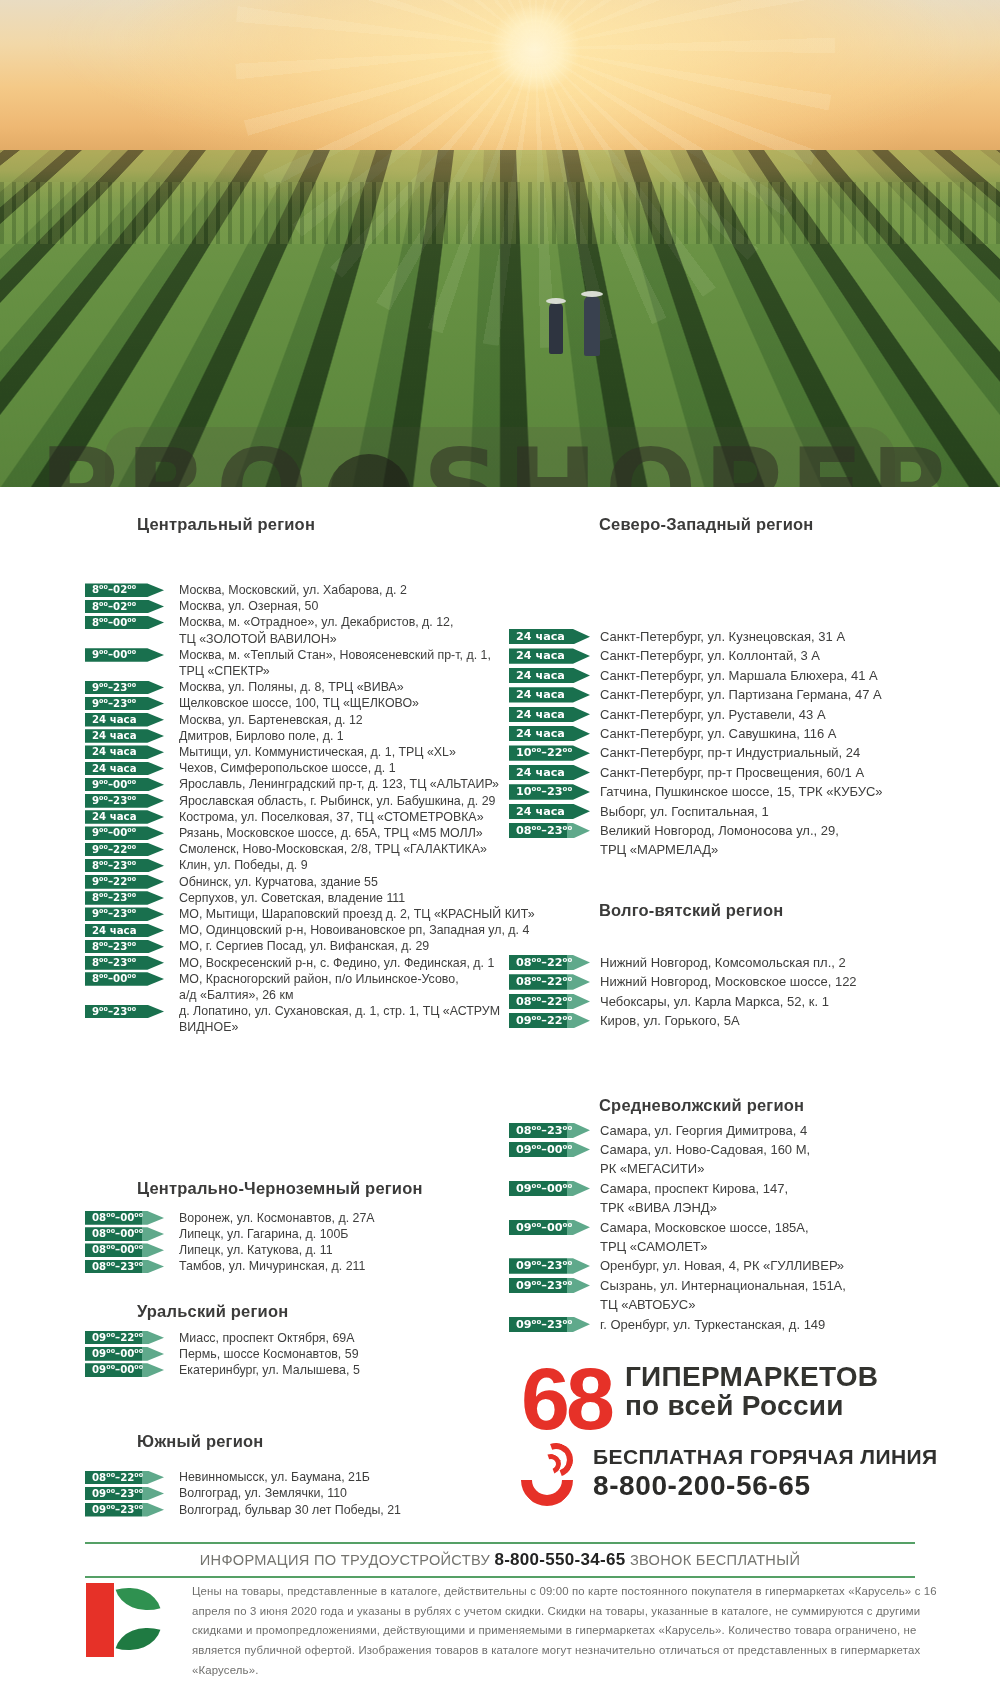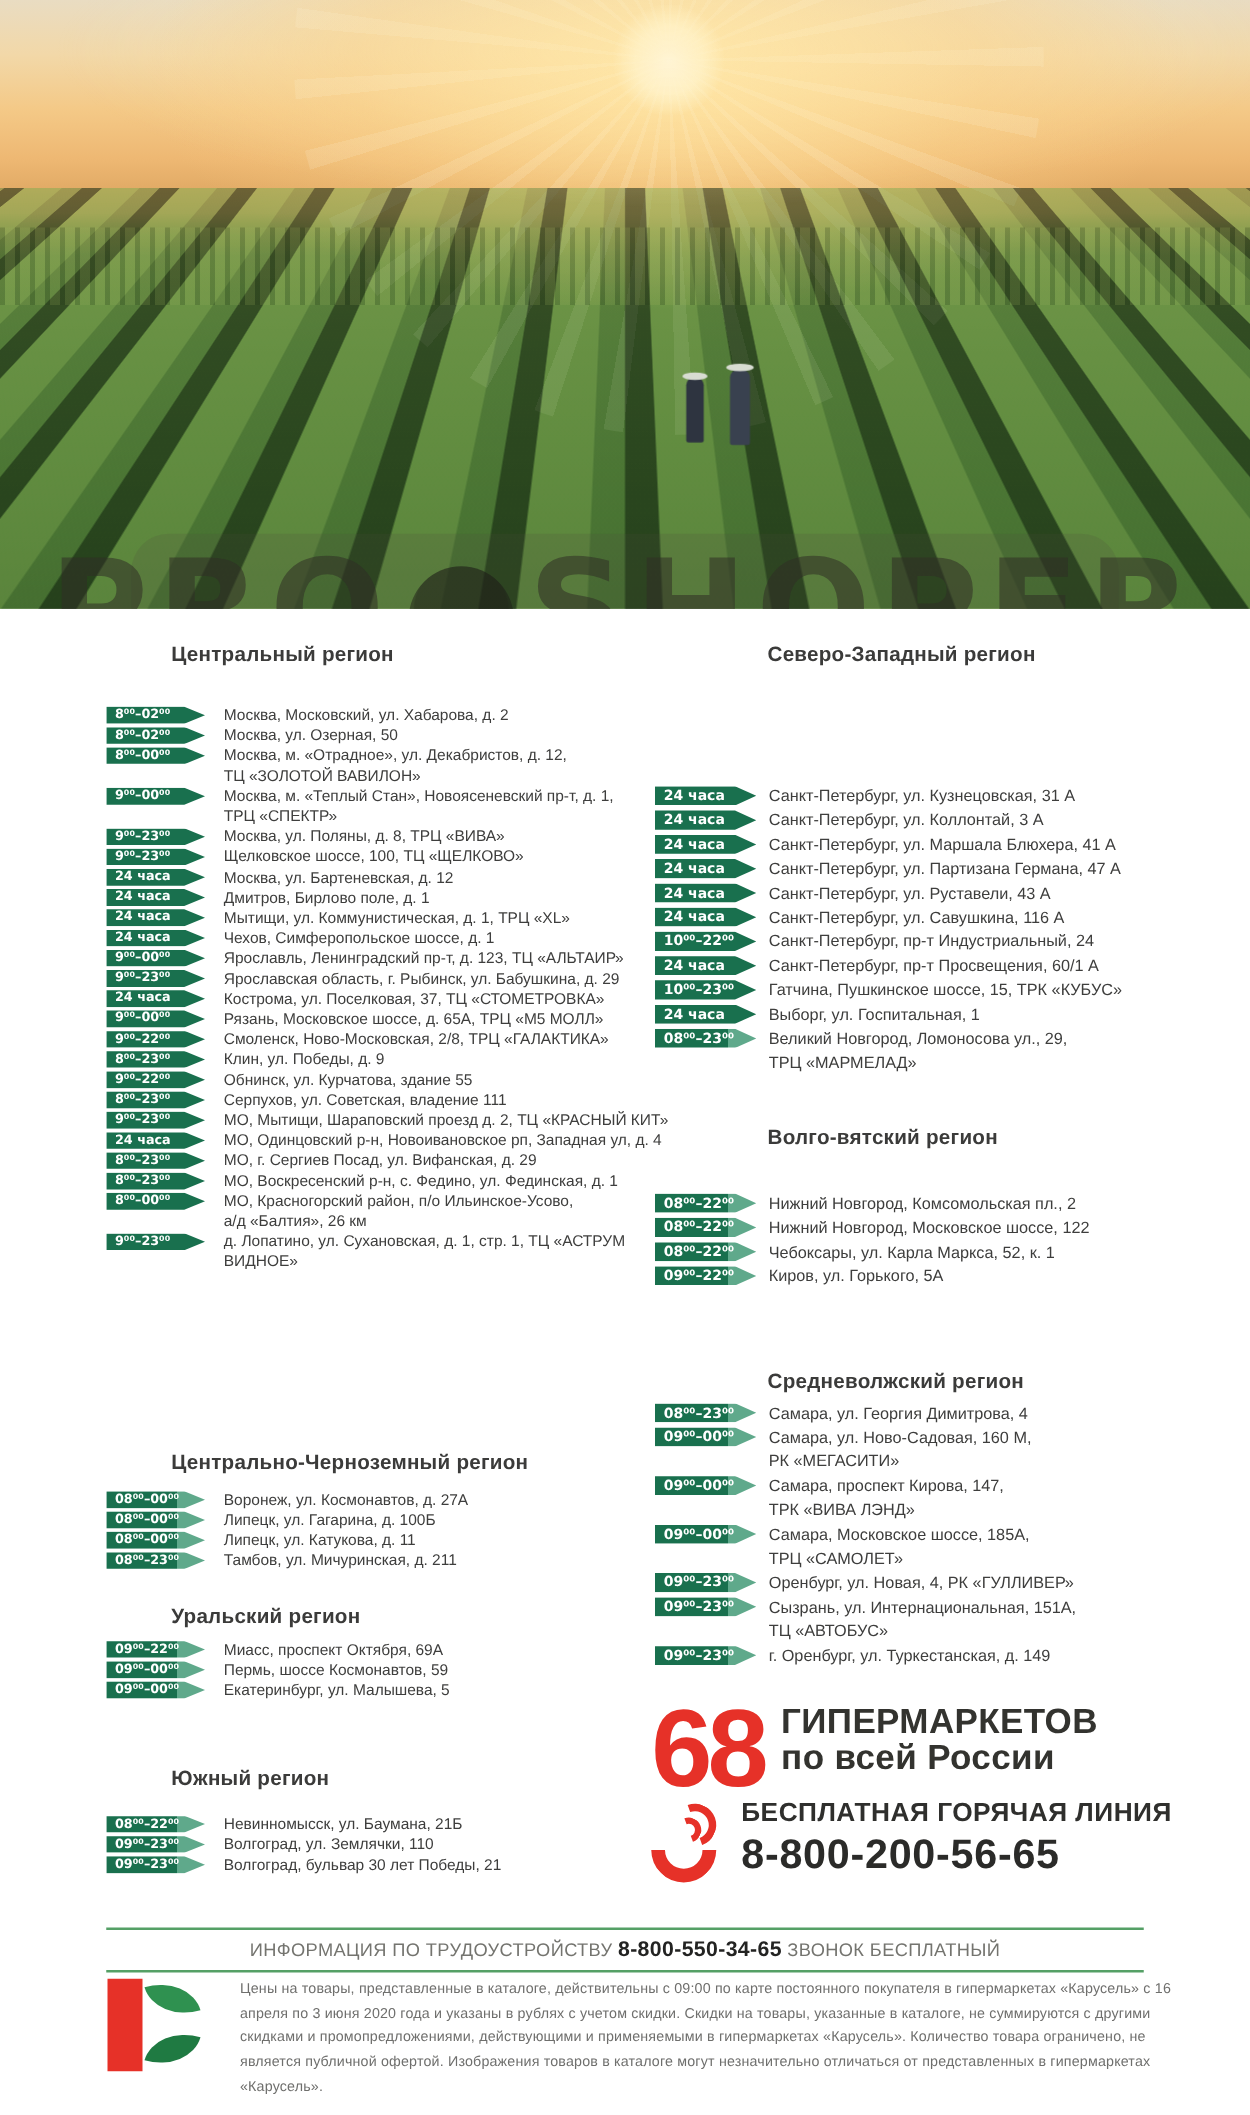--- a/index.html
+++ b/index.html
@@ -28,33 +28,33 @@
   .h2{left:581px;top:291px;width:22px}
   .wm-band{position:absolute;left:105px;right:105px;bottom:0;height:60px;border-radius:30px 30px 0 0;background:rgba(80,78,60,.18)}
   .wm{position:absolute;left:0;right:0;bottom:-56px;text-align:center;white-space:nowrap;
     font-family:"DejaVu Sans",sans-serif;font-weight:700;font-size:108px;letter-spacing:7px;color:rgba(48,46,38,.55);line-height:108px}
   .wm-cart{display:inline-block;width:84px;height:84px;border-radius:50%;margin:0 12px;vertical-align:-12px;
     background:radial-gradient(circle at 50% 42%,rgba(30,30,24,.62) 0 58%,rgba(30,30,24,.5) 60% 100%)}
 
   
   .col{position:absolute;top:505px;padding-top:9px}
   #col-left{left:85px;width:455px;font-size:12.4px;line-height:16.2px}
-  #col-right{left:524px;width:450px;font-size:13px;line-height:19.4px}
+  #col-right{left:509px;width:450px;font-size:13px;line-height:19.4px}
   .region-title{font-weight:700;font-size:16.5px;color:#3b3b3a;line-height:20px;margin-left:52px;letter-spacing:.2px}
   #col-right .region-title{margin-left:90px}
   .store-row{display:flex;align-items:flex-start}
   .addr{margin-left:15px;white-space:pre-line}
   #col-right .addr{margin-left:10px}
   .badge{box-sizing:border-box;flex:0 0 auto;color:#fff;font-weight:700;font-family:"DejaVu Sans",sans-serif;
     background:#19704e;clip-path:polygon(0 0,79% 0,100% 50%,79% 100%,0 100%);padding-left:7px;white-space:nowrap}
   #col-left .badge{width:79px;height:13.6px;font-size:10.2px;line-height:13.8px;margin-top:1.4px}
   #col-right .badge{width:81px;height:15.4px;font-size:11.2px;line-height:15.6px;margin-top:2px}
   .badge.duo{background:linear-gradient(90deg,#19704e 0 72%,#5fa98b 72%)}
 
-  #col-left .section:nth-of-type(1) .store-list{margin-top:30px}
+  #col-left .section:nth-of-type(1) .store-list{margin-top:48px}
   #col-left .section:nth-of-type(2){margin-top:142px}
   #col-left .section:nth-of-type(2) .store-list{margin-top:12px}
   #col-left .section:nth-of-type(3){margin-top:26px}
   #col-left .section:nth-of-type(3) .store-list{margin-top:9px}
   #col-left .section:nth-of-type(4){margin-top:53px}
   #col-left .section:nth-of-type(4) .store-list{margin-top:18px}
 
   #col-right .section:nth-of-type(1) .store-list{margin-top:93px}
   #col-right .section:nth-of-type(2){margin-top:40px}
   #col-right .section:nth-of-type(2) .store-list{margin-top:33px}
@@ -70,21 +70,21 @@
   #hotline{position:absolute;left:519px;top:1438px;display:flex;align-items:flex-end}
   .ph{position:relative;width:62px;height:64px;flex:0 0 auto}
   .hs{position:absolute;left:2px;top:16px;width:30px;height:30px;border:11px solid transparent;
     border-left:11px solid #e63128;border-bottom:11px solid #e63128;border-radius:50%;transform:rotate(-45deg)}
   .w1{position:absolute;right:20px;top:16px;width:10px;height:10px;border:5px solid transparent;
     border-top:5px solid #e63128;border-right:5px solid #e63128;border-radius:50%;transform:rotate(25deg)}
   .w2{position:absolute;right:8px;top:5px;width:22px;height:22px;border:6px solid transparent;
     border-top:6px solid #e63128;border-right:6px solid #e63128;border-radius:50%;transform:rotate(25deg)}
   .hl-text{margin-left:12px}
   .hl-title{font-size:21px;font-weight:700;color:#2f2f2d;letter-spacing:.4px}
-  .hl-phone{font-size:33px;font-weight:800;color:#2b2b29;letter-spacing:.6px;margin-top:1px}
+  .hl-phone{font-size:28px;font-weight:800;color:#2b2b29;letter-spacing:.6px;margin-top:1px}
 
   
   #employment{position:absolute;left:85px;right:85px;top:1542px;border-top:2px solid #55a066;border-bottom:2px solid #55a066;
     text-align:center;padding:6px 0 6px;color:#74746f;font-size:14.6px;letter-spacing:.3px}
   .emp-phone{color:#232322;font-weight:800;font-size:17px}
 
   
   #legal{position:absolute;left:86px;top:1582px;width:852px;display:flex}
   .klogo{position:relative;width:70px;height:76px;flex:0 0 auto}
   .kbar{position:absolute;left:0;top:1px;width:28px;height:74px;background:#e63128}

